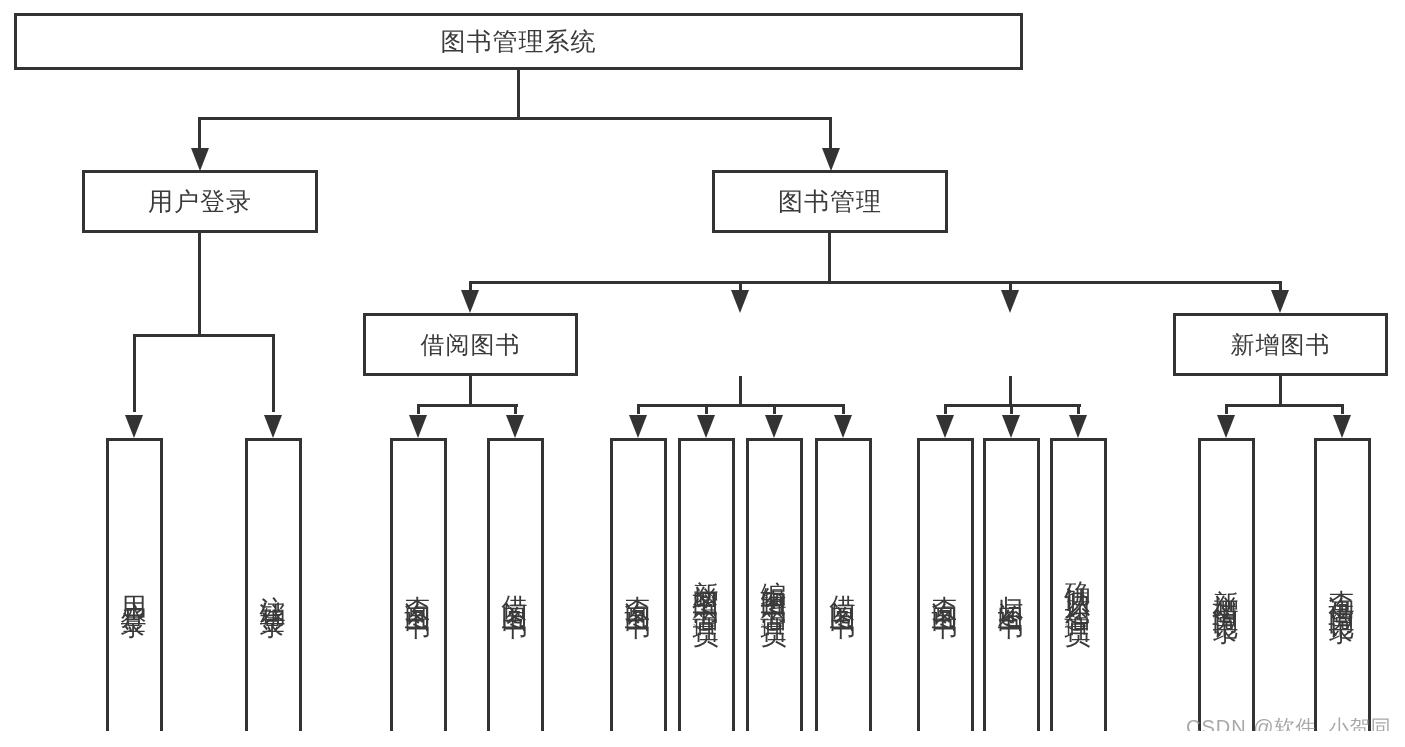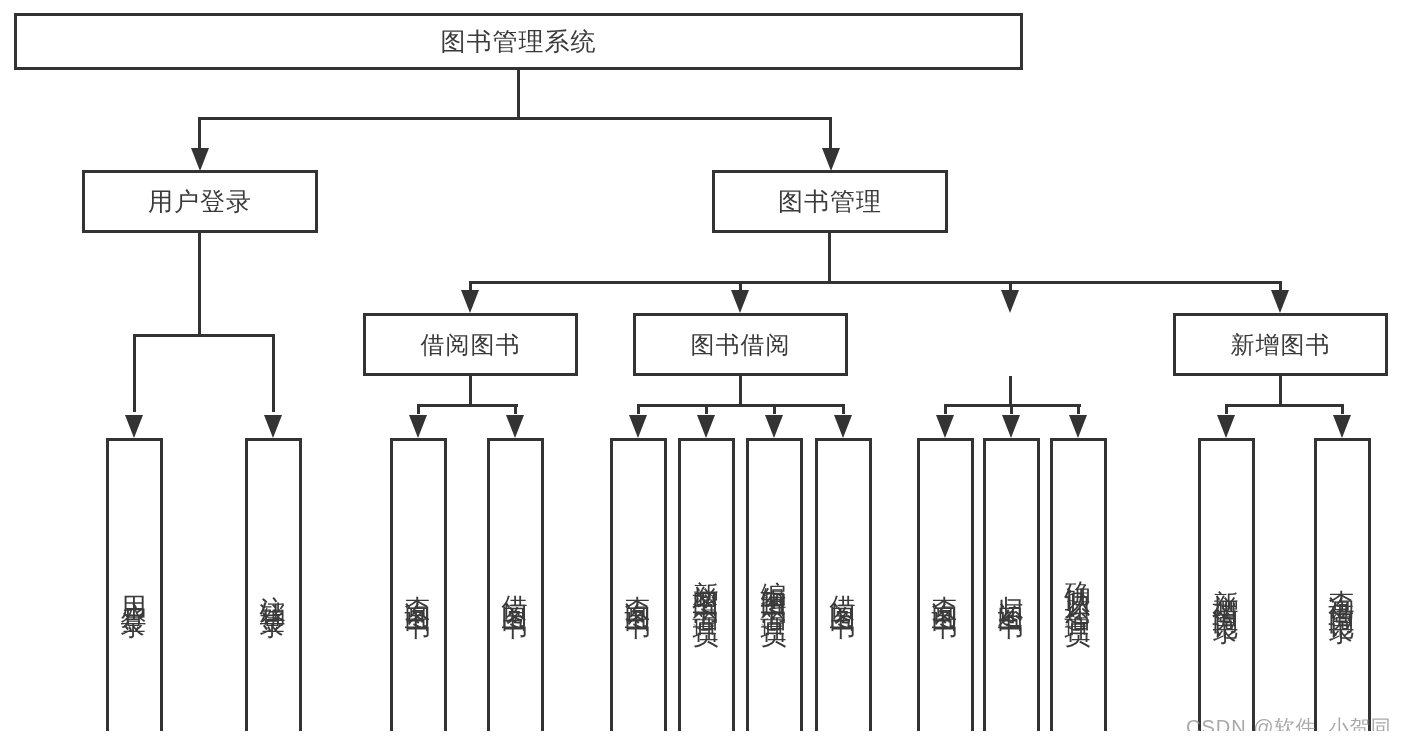--- a/index.html
+++ b/index.html
@@ -57,21 +57,20 @@
   <div class="ln" style="left:469px;top:281px;width:3px;height:11px;"></div>
   <div class="ln" style="left:739px;top:281px;width:3px;height:11px;"></div>
   <div class="ln" style="left:1009px;top:281px;width:3px;height:11px;"></div>
   <div class="ln" style="left:1279px;top:281px;width:3px;height:11px;"></div>
   <div class="ar" style="left:461px;top:290px;"></div>
   <div class="ar" style="left:731px;top:290px;"></div>
   <div class="ar" style="left:1001px;top:290px;"></div>
   <div class="ar" style="left:1271px;top:290px;"></div>
 
   <div class="node l3" style="left:363px;top:313px;width:215px;height:63px;">借阅图书</div>
-  <div class="node l3" style="left:633px;top:313px;width:215px;height:63px;">图书借阅</div>
   <div class="node l3" style="left:1173px;top:313px;width:215px;height:63px;">新增图书</div>
 
   <div class="ln" style="left:469px;top:376px;width:3px;height:30px;"></div>
   <div class="ln" style="left:417px;top:404px;width:101px;height:3px;"></div>
   <div class="ln" style="left:417px;top:404px;width:3px;height:10px;"></div>
   <div class="ln" style="left:514px;top:404px;width:3px;height:10px;"></div>
   <div class="ar" style="left:409px;top:415px;"></div>
   <div class="ar" style="left:506px;top:415px;"></div>
 
   <div class="ln" style="left:739px;top:376px;width:3px;height:30px;"></div>

